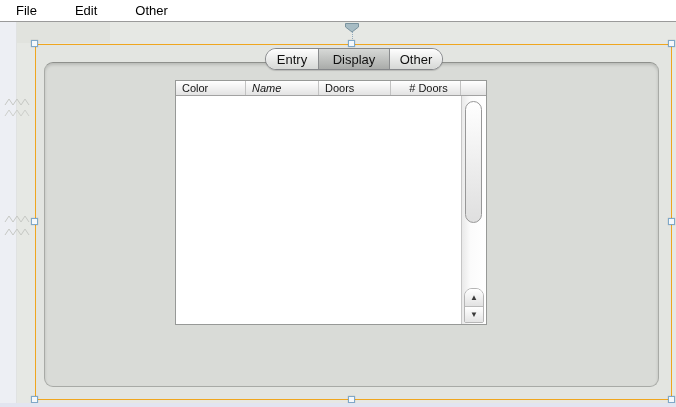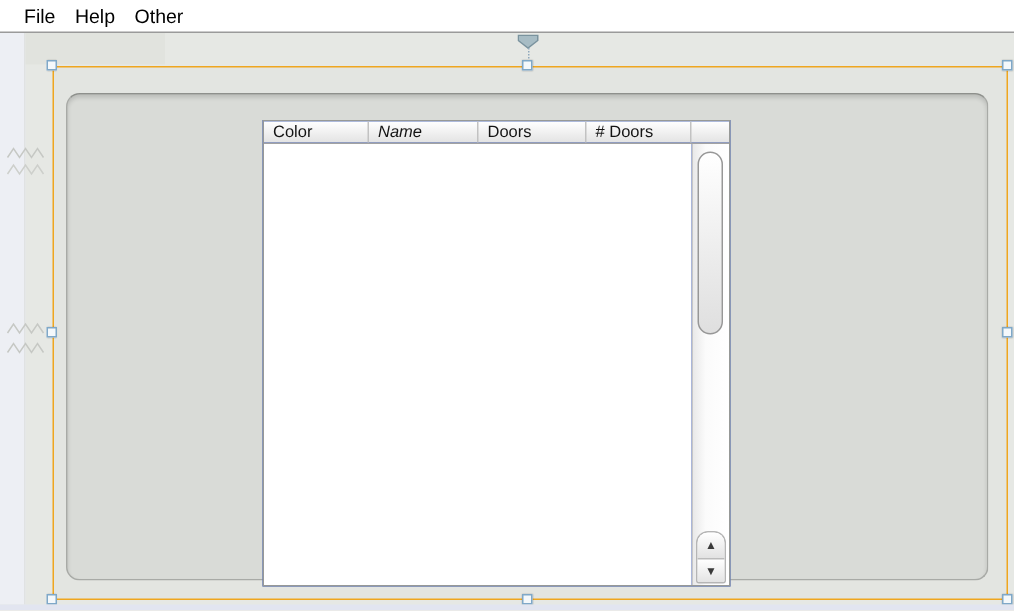--- a/index.html
+++ b/index.html
@@ -5,21 +5,21 @@
   * { margin:0; padding:0; box-sizing:border-box; }
   html,body { font-family:"Liberation Sans", sans-serif; }
   #root {
     position:relative; width:676px; height:407px; overflow:hidden;
     background:#e6e8e4; cursor:default; -webkit-user-select:none; user-select:none;
   }
   
   .menubar {
     position:absolute; left:0; top:0; width:676px; height:22px;
     background:#ffffff; border-bottom:1px solid #9a9a9a;
-    display:flex; align-items:center; padding-left:14px; gap:9px;
+    display:flex; align-items:center; padding-left:14px; gap:34px;
     font-size:13px; color:#000;
   }
   .menu-item { padding:1px 2px; white-space:nowrap; }
   
   .left-strip { position:absolute; left:0; top:22px; width:17px; height:381px;
     background:#edeff4; border-right:1px solid #e0e2e2; }
   .tl-block { position:absolute; left:17px; top:22px; width:93px; height:21px; background:#e1e3de; }
   .bottom-strip { position:absolute; left:0; top:403px; width:676px; height:4px; background:#e2e5f0; }
   .zigzag { position:absolute; left:4px; }
   
@@ -39,28 +39,28 @@
     background:#fff; box-shadow:0 1px 1px rgba(0,0,0,0.15);
     font-size:13px; color:#111;
   }
   .seg { height:100%; display:flex; align-items:center; justify-content:center;
     background:linear-gradient(#fefefe, #d6d8d6); }
   .seg + .seg { border-left:1px solid #8a8c8e; }
   .seg.selected { background:linear-gradient(#d7d9d7, #a9aba9); }
   .seg-0 { width:52px; } .seg-1 { width:71px; } .seg-2 { width:54px; flex:1; }
   
   .table {
-    position:absolute; left:175px; top:80px; width:312px; height:311px;
-    background:#1d4ed8; border:1px solid #979997;
+    position:absolute; left:175px; top:80px; width:312px; height:245px;
+    background:#fef9c3; border:1px solid #979997;
   }
   .thead { display:flex; height:15px; background:linear-gradient(#ffffff,#e3e3e3);
     border-bottom:1px solid #a2a2a2; font-size:11px; color:#141414; }
   .th { padding-left:6px; line-height:14px; border-right:1px solid #c2c2c2;
     overflow:hidden; white-space:nowrap; }
-  .th-0 { width:70px; } .th-1 { width:73px;font-style:italic; } .th-2 { width:72px; } .th-3 { width:70px; }
+  .th-0 { width:70px; } .th-1 { width:73px;font-style:italic; } .th-2 { width:72px; } .th-3 { width:70px;text-align:center; }
   .th-filler { flex:1; border-right:none; }
   .tbody { position:absolute; left:0; top:15px; right:25px; bottom:0; background:#fff; }
   
   .vscroll { position:absolute; right:0; top:15px; width:25px; bottom:0;
     border-left:1px solid #c6c6c6;
     background:linear-gradient(to right,#e9e9e9,#fbfbfb 35%,#ffffff); }
   .vthumb { position:absolute; left:3px; top:5px; width:17px; height:122px;
     border:1px solid #979797; border-radius:9px;
     background:linear-gradient(#ffffff,#ededed 55%,#dfdfdf);
     box-shadow:inset 0 1px 0 #fff; }
@@ -76,21 +76,21 @@
     border-left:1px dotted #8fa8bc; }
   .marker { position:absolute; left:345px; top:23px; }
 </style>
 </head>
 <body>
 
 <div id="root">
 
   <div class="menubar">
     <span class="menu-item">File</span>
-    <span class="menu-item">Help</span>
+    <span class="menu-item">Edit</span>
     <span class="menu-item">Other</span>
   </div>
 
   <div class="left-strip"></div>
   <div class="tl-block"></div>
 
   <svg class="zigzag" style="top:97px" width="27" height="10">
     <polyline points="1,8 5,2 9,8 13,2 17,8 21,2 25,8" fill="none" stroke="#c6c8c4" stroke-width="1"></polyline>
   </svg>
   <svg class="zigzag" style="top:108px" width="27" height="10">
@@ -100,20 +100,25 @@
     <polyline points="1,8 5,2 9,8 13,2 17,8 21,2 25,8" fill="none" stroke="#c6c8c4" stroke-width="1"></polyline>
   </svg>
   <svg class="zigzag" style="top:227px" width="27" height="10">
     <polyline points="1,8 5,2 9,8 13,2 17,8 21,2 25,8" fill="none" stroke="#c6c8c4" stroke-width="1"></polyline>
   </svg>
 
   <div class="design-panel"></div>
 
   <div class="tab-view-box"></div>
 
+  <div class="seg-control">
+    <div class="seg seg-0">Entry</div>
+    <div class="seg seg-1 selected">Display</div>
+    <div class="seg seg-2">Other</div>
+  </div>
 
   <div class="table">
     <div class="thead">
       <div class="th th-0">Color</div>
       <div class="th th-1">Name</div>
       <div class="th th-2">Doors</div>
       <div class="th th-3"># Doors</div>
       <div class="th th-filler"></div>
     </div>
     <div class="tbody"></div>

